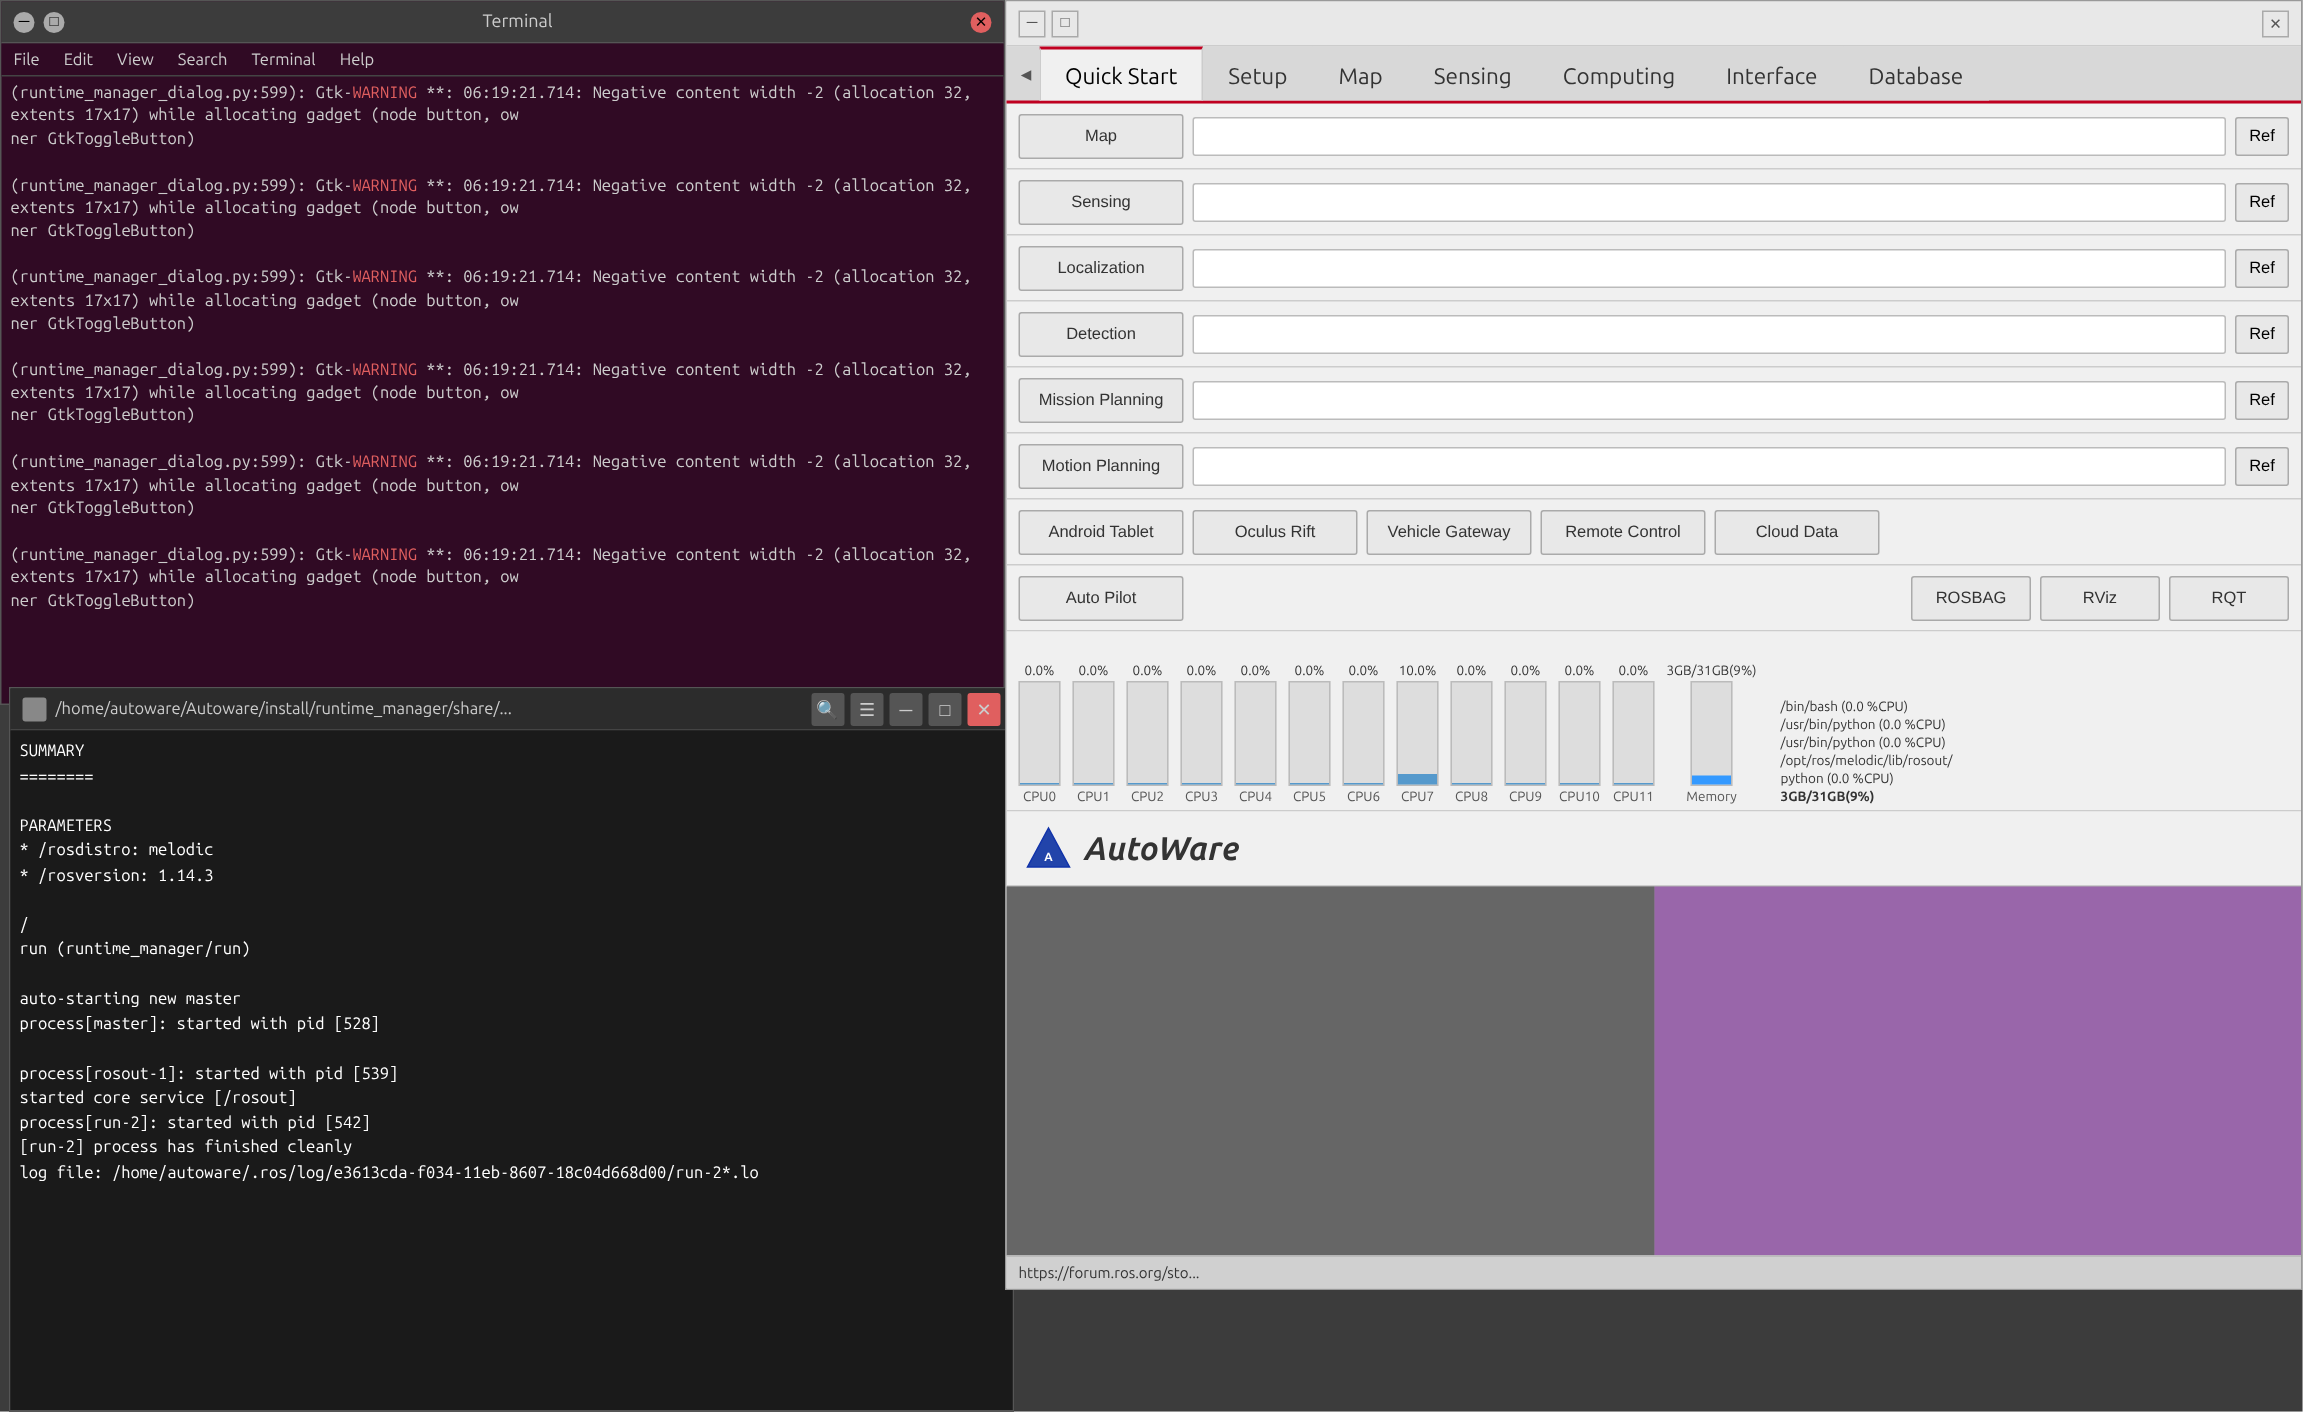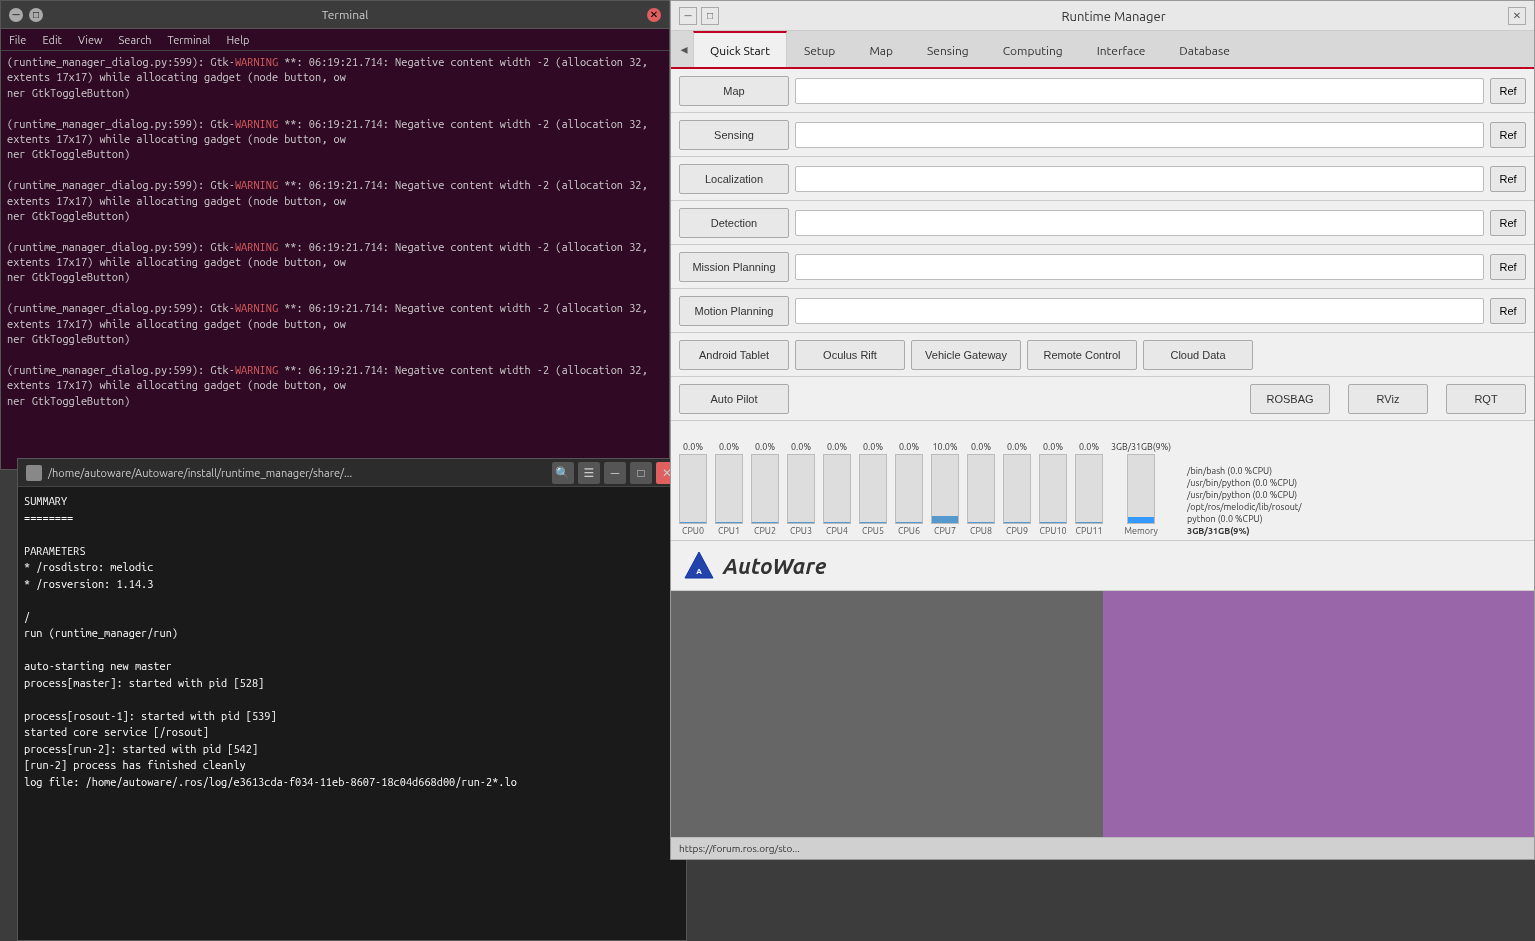--- a/index.html
+++ b/index.html
@@ -69,21 +69,21 @@
       font-size: 11px;
       color: #ccc;
       line-height: 1.4;
     }
     .warning { color: #e05f5f; }
     .normal { color: #ccc; }
 
     
     .filemanager-window {
       position: absolute;
-      top: 458px; left: 17px;
+      top: 458px; left: 6px;
       width: 670px;
       height: 483px;
       background: #1a1a1a;
       border: 1px solid #555;
       display: flex;
       flex-direction: column;
     }
     .fm-titlebar {
       background: #2c2c2c;
       height: 28px;
@@ -179,21 +179,21 @@
       width: 18px;
       display: flex; align-items: center; justify-content: center;
       color: #555;
       cursor: pointer;
       font-size: 14px;
     }
     .tab {
       padding: 0 16px;
       display: flex;
       align-items: center;
-      font-size: 12px;
+      font-size: 15px;
       color: #333;
       cursor: pointer;
       border-top: 2px solid transparent;
       border-left: 1px solid transparent;
       border-right: 1px solid transparent;
       background: #d8d8d8;
     }
     .tab.active {
       background: #f0f0f0;
       border-top: 2px solid #c00020;
@@ -272,21 +272,21 @@
       display: flex; align-items: center; justify-content: center;
     }
 
     
     .bottom-action-row {
       display: flex;
       align-items: center;
       border-bottom: 1px solid #ccc;
       padding: 4px 8px;
       min-height: 44px;
-      gap: 18px;
+      gap: 6px;
     }
     .autopilot-btn {
       min-width: 110px;
       height: 30px;
       background: #e8e8e8;
       border: 1px solid #aaa;
       border-radius: 2px;
       font-size: 11px;
       color: #333;
       cursor: pointer;
@@ -481,21 +481,20 @@
     <div class="white">log file: /home/autoware/.ros/log/e3613cda-f034-11eb-8607-18c04d668d00/run-2*.lo</div>
   </div>
 </div>
 
 <div class="runtime-window">
   <div class="runtime-titlebar">
     <div style="display:flex;gap:4px;">
       <button class="rt-btn">─</button>
       <button class="rt-btn">□</button>
     </div>
-    <div class="runtime-titlebar-title">Runtime Manager</div>
     <button class="rt-btn">✕</button>
   </div>
 
   <div class="runtime-tabs">
     <div class="tab-arrow">◂</div>
     <div class="tab active">Quick Start</div>
     <div class="tab">Setup</div>
     <div class="tab">Map</div>
     <div class="tab">Sensing</div>
     <div class="tab">Computing</div>

